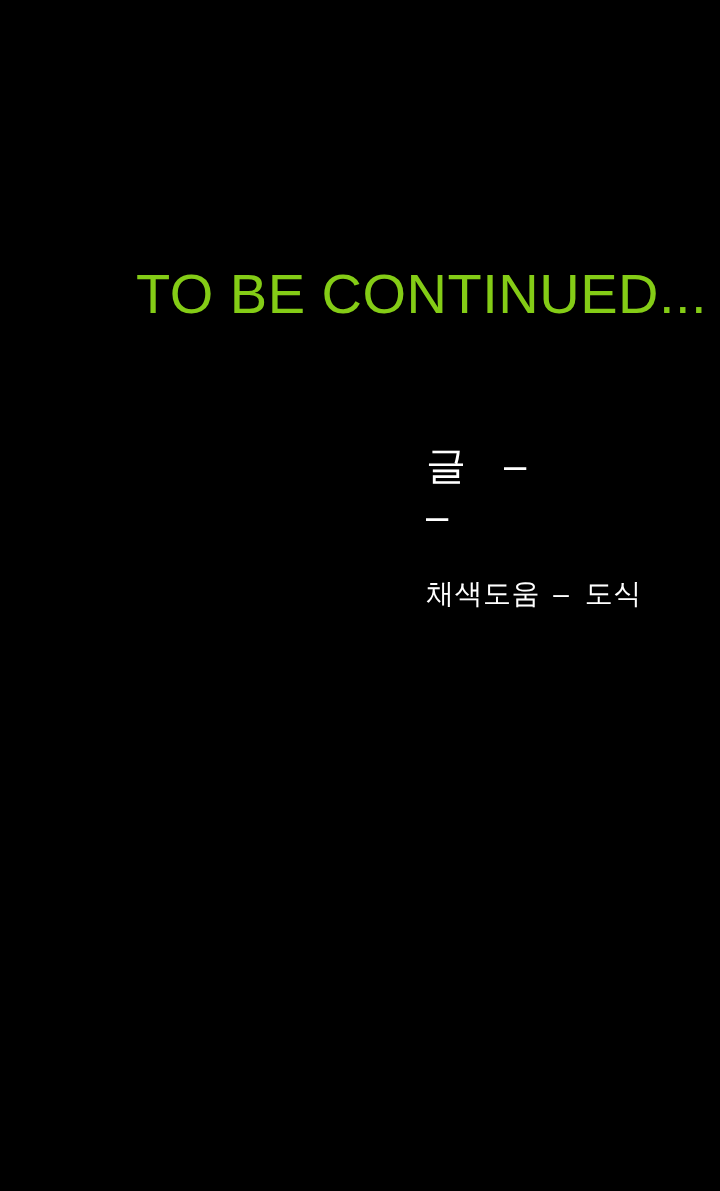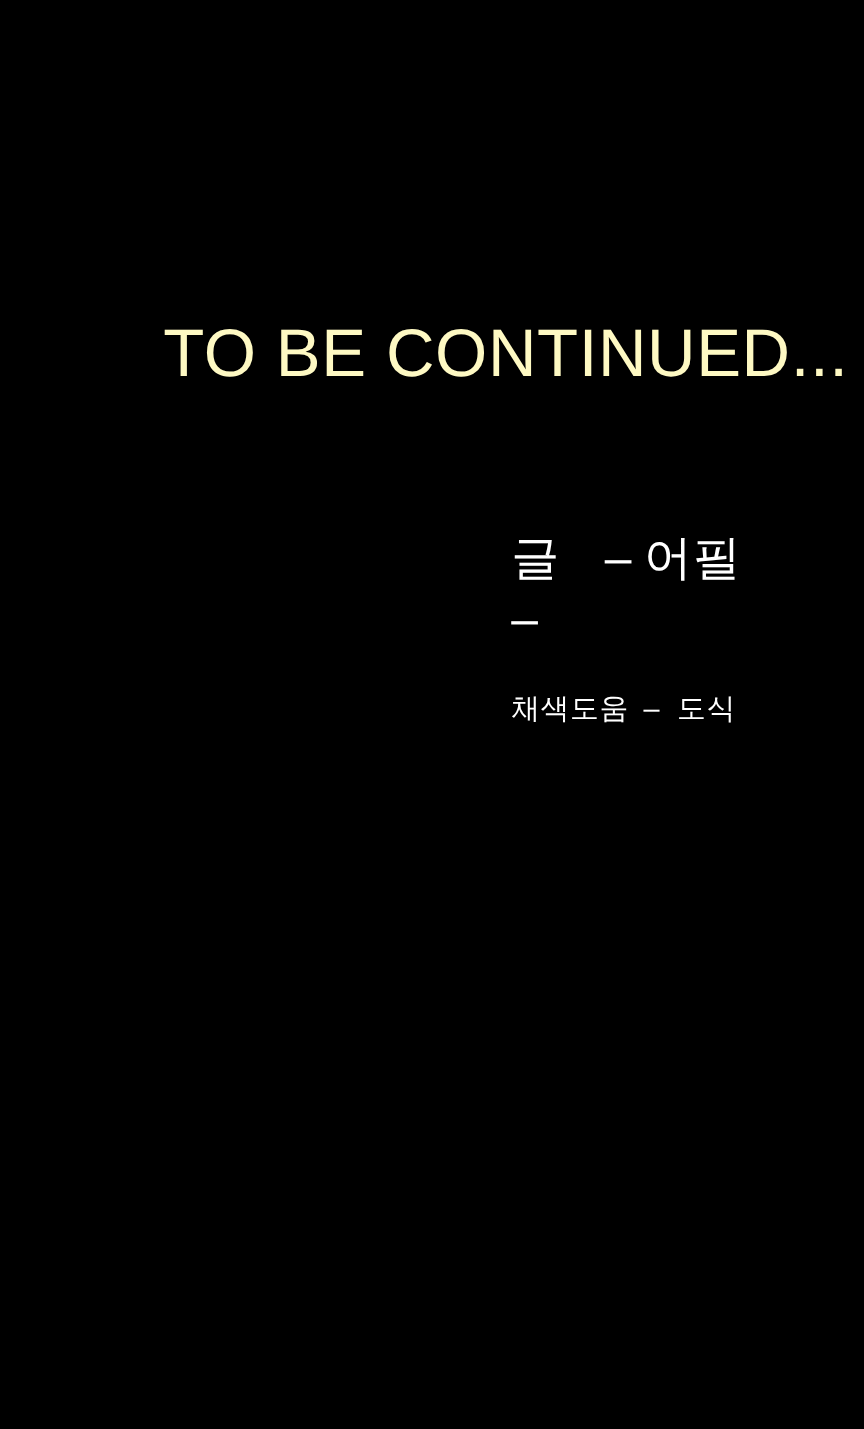--- a/index.html
+++ b/index.html
@@ -26,21 +26,21 @@
 
   
   .title {
     position: absolute;
     left: 136px;
     top: 266px;
     font-size: 56px;
     line-height: 1.0;
     font-weight: 400;
     letter-spacing: 0.5px;
-    color: #fef9c3;
+    color: #84cc16;
     white-space: nowrap;
   }
 
   
   .credits {
     position: absolute;
     left: 426px;
     top: 440px;
   }
 
@@ -67,21 +67,21 @@
 
   .credit-name {
     display: inline-block;
   }
 
   
   .credit-secondary {
     position: absolute;
     left: 426px;
     top: 577px;
-    font-size: 24px;
+    font-size: 28px;
     line-height: 1.2;
     letter-spacing: 0.5px;
     color: #ffffff;
     white-space: nowrap;
   }
 
   .credit-secondary .credit-dash {
     padding-right: 7px;
     padding-left: 5px;
   }
@@ -91,21 +91,20 @@
 
 <div class="panel">
 
   <div class="title">TO BE CONTINUED...</div>
 
   <div class="credits">
 
     <div class="credit-row">
       <span class="credit-role">글</span>
       <span class="credit-dash">–</span>
-      <span class="credit-name">어필</span>
     </div>
 
     <div class="credit-row">
       <span class="credit-dash">–</span>
     </div>
 
   </div>
 
   <div class="credit-secondary">
     <span class="credit-role-secondary">채색도움</span>

